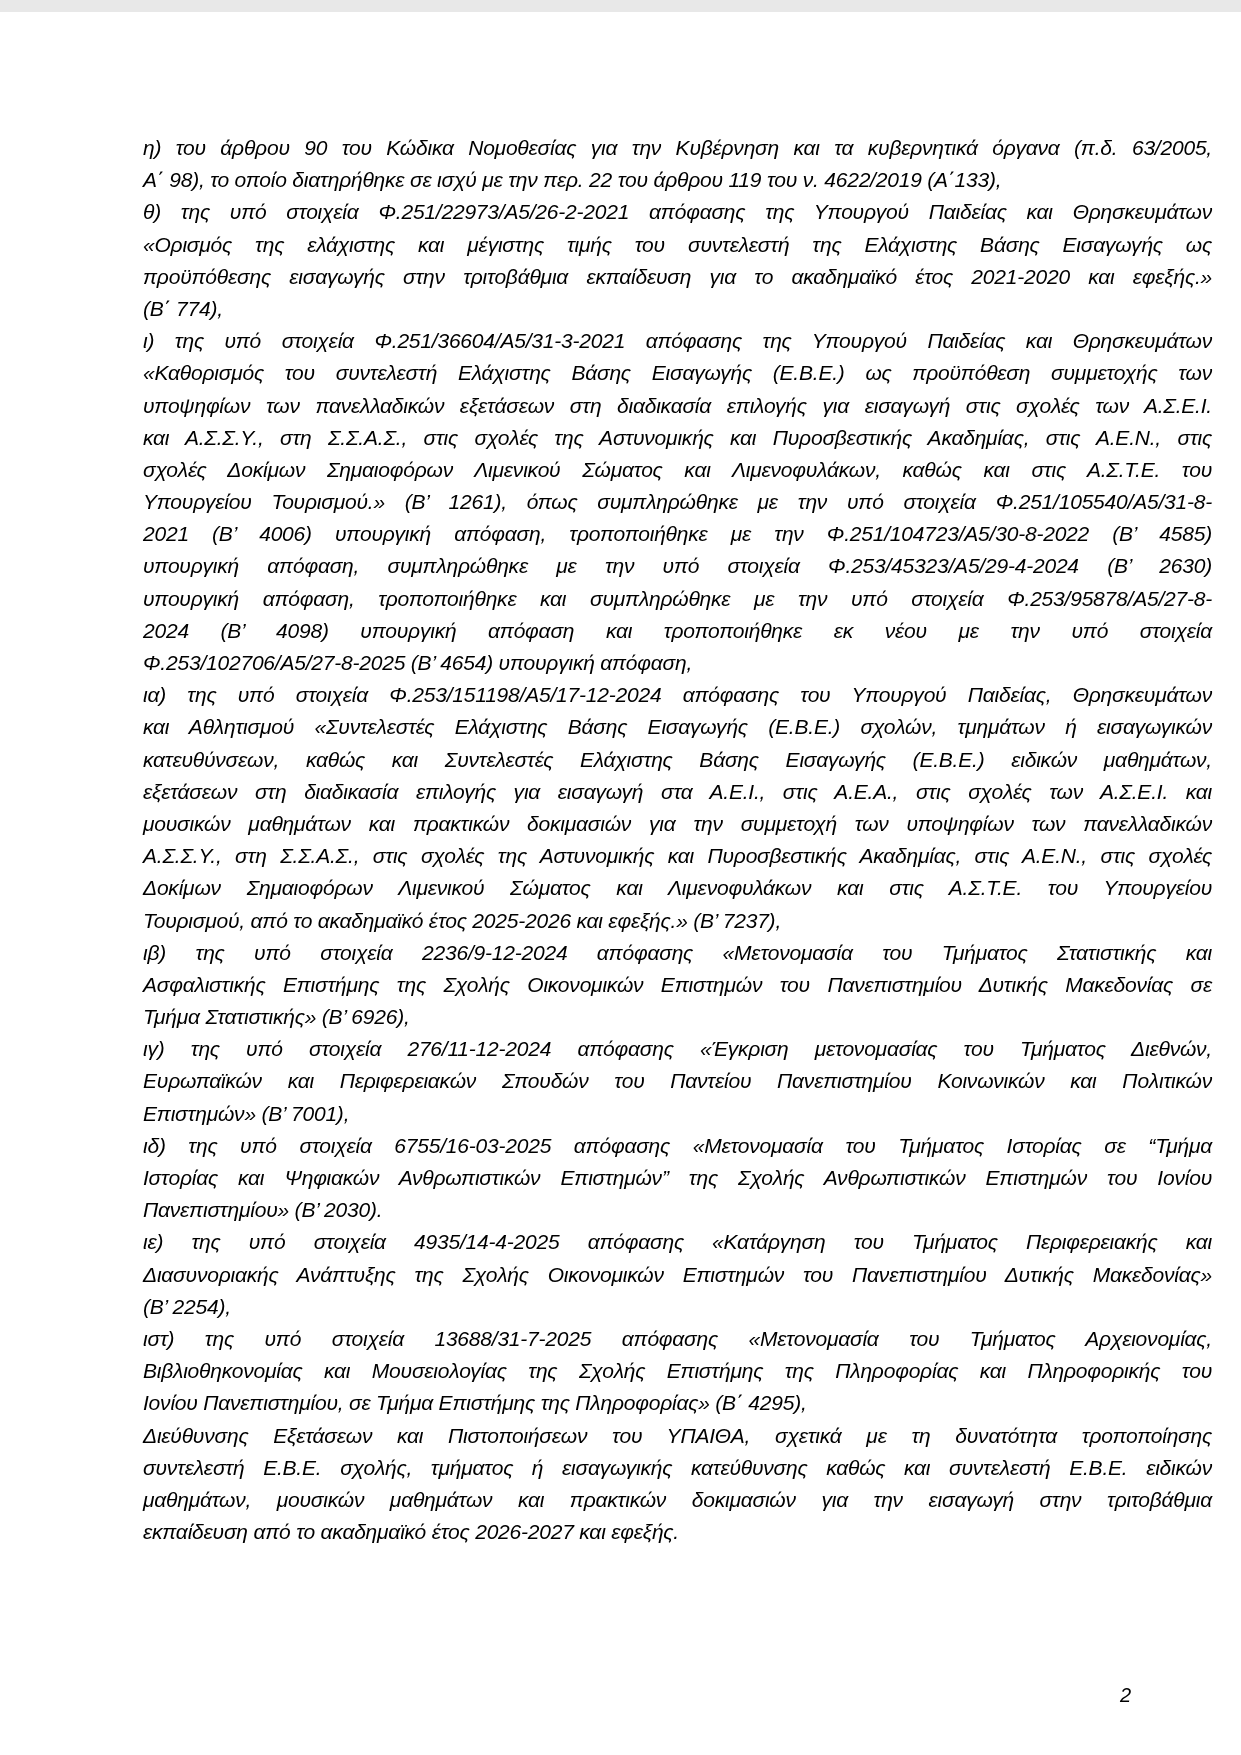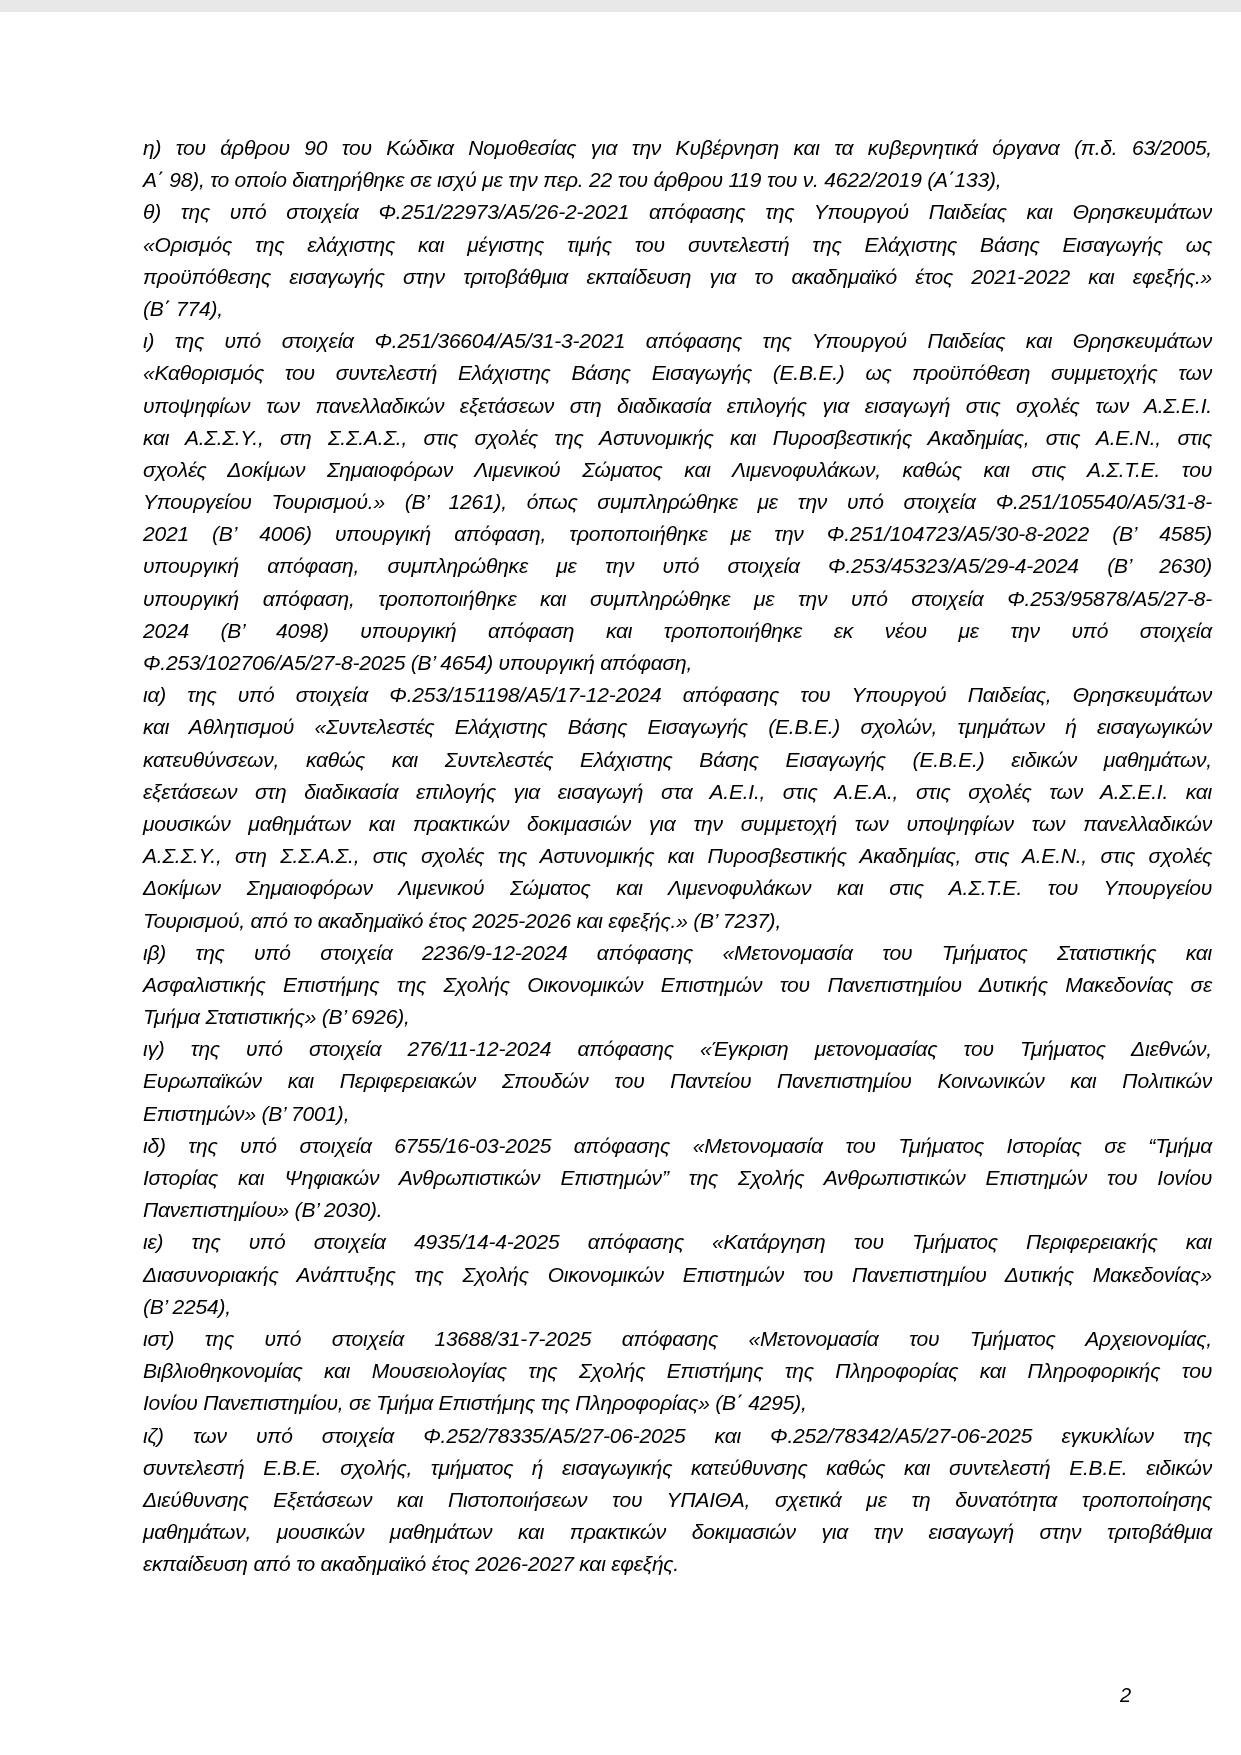--- a/index.html
+++ b/index.html
@@ -56,21 +56,21 @@
 
 <div class="page">
   <div class="content" id="content">
       <div class="para">
         <div class="line">η) του άρθρου 90 του Κώδικα Νομοθεσίας για την Κυβέρνηση και τα κυβερνητικά όργανα (π.δ. 63/2005,</div>
         <div class="line para-last">Α΄ 98), το οποίο διατηρήθηκε σε ισχύ με την περ. 22 του άρθρου 119 του ν. 4622/2019 (Α΄133),</div>
       </div>
       <div class="para">
         <div class="line">θ) της υπό στοιχεία Φ.251/22973/Α5/26-2-2021 απόφασης της Υπουργού Παιδείας και Θρησκευμάτων</div>
         <div class="line">«Ορισμός της ελάχιστης και μέγιστης τιμής του συντελεστή της Ελάχιστης Βάσης Εισαγωγής ως</div>
-        <div class="line">προϋπόθεσης εισαγωγής στην τριτοβάθμια εκπαίδευση για το ακαδημαϊκό έτος 2021-2022 και εφεξής.»</div>
+        <div class="line">προϋπόθεσης εισαγωγής στην τριτοβάθμια εκπαίδευση για το ακαδημαϊκό έτος 2021-2020 και εφεξής.»</div>
         <div class="line para-last">(Β΄ 774),</div>
       </div>
       <div class="para">
         <div class="line">ι) της υπό στοιχεία Φ.251/36604/Α5/31-3-2021 απόφασης της Υπουργού Παιδείας και Θρησκευμάτων</div>
         <div class="line">«Καθορισμός του συντελεστή Ελάχιστης Βάσης Εισαγωγής (Ε.Β.Ε.) ως προϋπόθεση συμμετοχής των</div>
         <div class="line">υποψηφίων των πανελλαδικών εξετάσεων στη διαδικασία επιλογής για εισαγωγή στις σχολές των Α.Σ.Ε.Ι.</div>
         <div class="line">και Α.Σ.Σ.Υ., στη Σ.Σ.Α.Σ., στις σχολές της Αστυνομικής και Πυροσβεστικής Ακαδημίας, στις Α.Ε.Ν., στις</div>
         <div class="line">σχολές Δοκίμων Σημαιοφόρων Λιμενικού Σώματος και Λιμενοφυλάκων, καθώς και στις Α.Σ.Τ.Ε. του</div>
         <div class="line">Υπουργείου Τουρισμού.» (Β’ 1261), όπως συμπληρώθηκε με την υπό στοιχεία Φ.251/105540/Α5/31-8-</div>
         <div class="line">2021 (Β’ 4006) υπουργική απόφαση, τροποποιήθηκε με την Φ.251/104723/Α5/30-8-2022 (Β’ 4585)</div>
@@ -108,21 +108,20 @@
         <div class="line">ιε) της υπό στοιχεία 4935/14-4-2025 απόφασης «Κατάργηση του Τμήματος Περιφερειακής και</div>
         <div class="line">Διασυνοριακής Ανάπτυξης της Σχολής Οικονομικών Επιστημών του Πανεπιστημίου Δυτικής Μακεδονίας»</div>
         <div class="line para-last">(Β’ 2254),</div>
       </div>
       <div class="para">
         <div class="line">ιστ) της υπό στοιχεία 13688/31-7-2025 απόφασης «Μετονομασία του Τμήματος Αρχειονομίας,</div>
         <div class="line">Βιβλιοθηκονομίας και Μουσειολογίας της Σχολής Επιστήμης της Πληροφορίας και Πληροφορικής του</div>
         <div class="line para-last">Ιονίου Πανεπιστημίου, σε Τμήμα Επιστήμης της Πληροφορίας» (Β΄ 4295),</div>
       </div>
       <div class="para">
-        <div class="line">ιζ) των υπό στοιχεία Φ.252/78335/Α5/27-06-2025 και Φ.252/78342/Α5/27-06-2025 εγκυκλίων της</div>
+        <div class="line">Διεύθυνσης Εξετάσεων και Πιστοποιήσεων του ΥΠΑΙΘΑ, σχετικά με τη δυνατότητα τροποποίησης</div>
         <div class="line">συντελεστή Ε.Β.Ε. σχολής, τμήματος ή εισαγωγικής κατεύθυνσης καθώς και συντελεστή Ε.Β.Ε. ειδικών</div>
-        <div class="line">Διεύθυνσης Εξετάσεων και Πιστοποιήσεων του ΥΠΑΙΘΑ, σχετικά με τη δυνατότητα τροποποίησης</div>
         <div class="line">μαθημάτων, μουσικών μαθημάτων και πρακτικών δοκιμασιών για την εισαγωγή στην τριτοβάθμια</div>
         <div class="line para-last">εκπαίδευση από το ακαδημαϊκό έτος 2026-2027 και εφεξής.</div>
       </div>
     </div>
   <div class="page-number">2</div>
 </div>
 
 </body></html>

